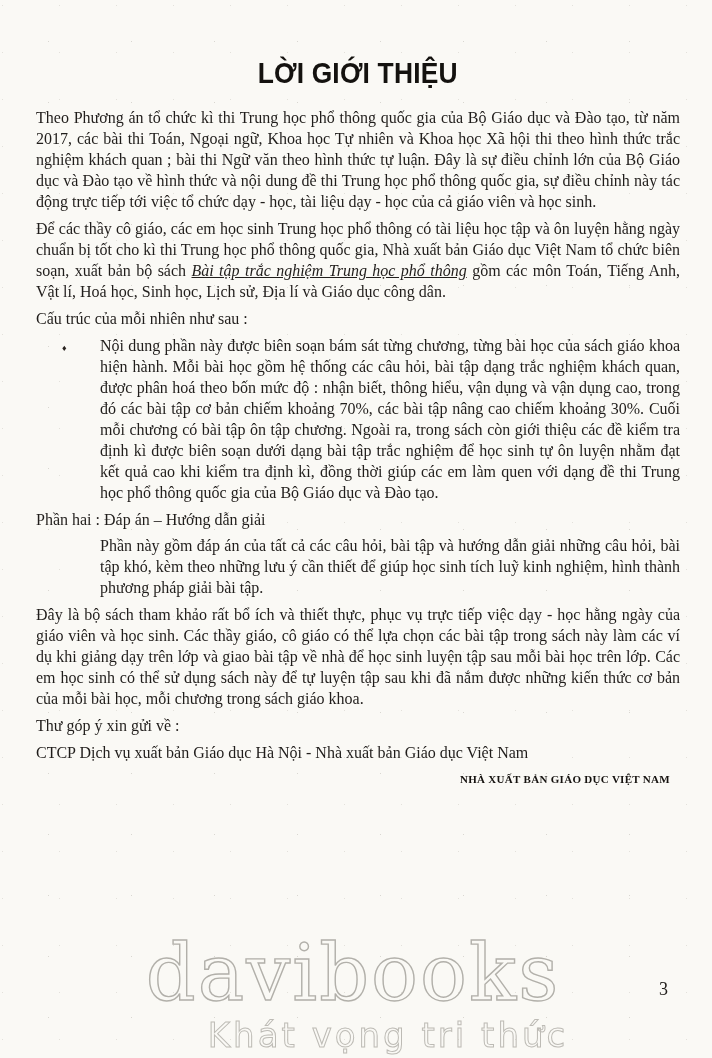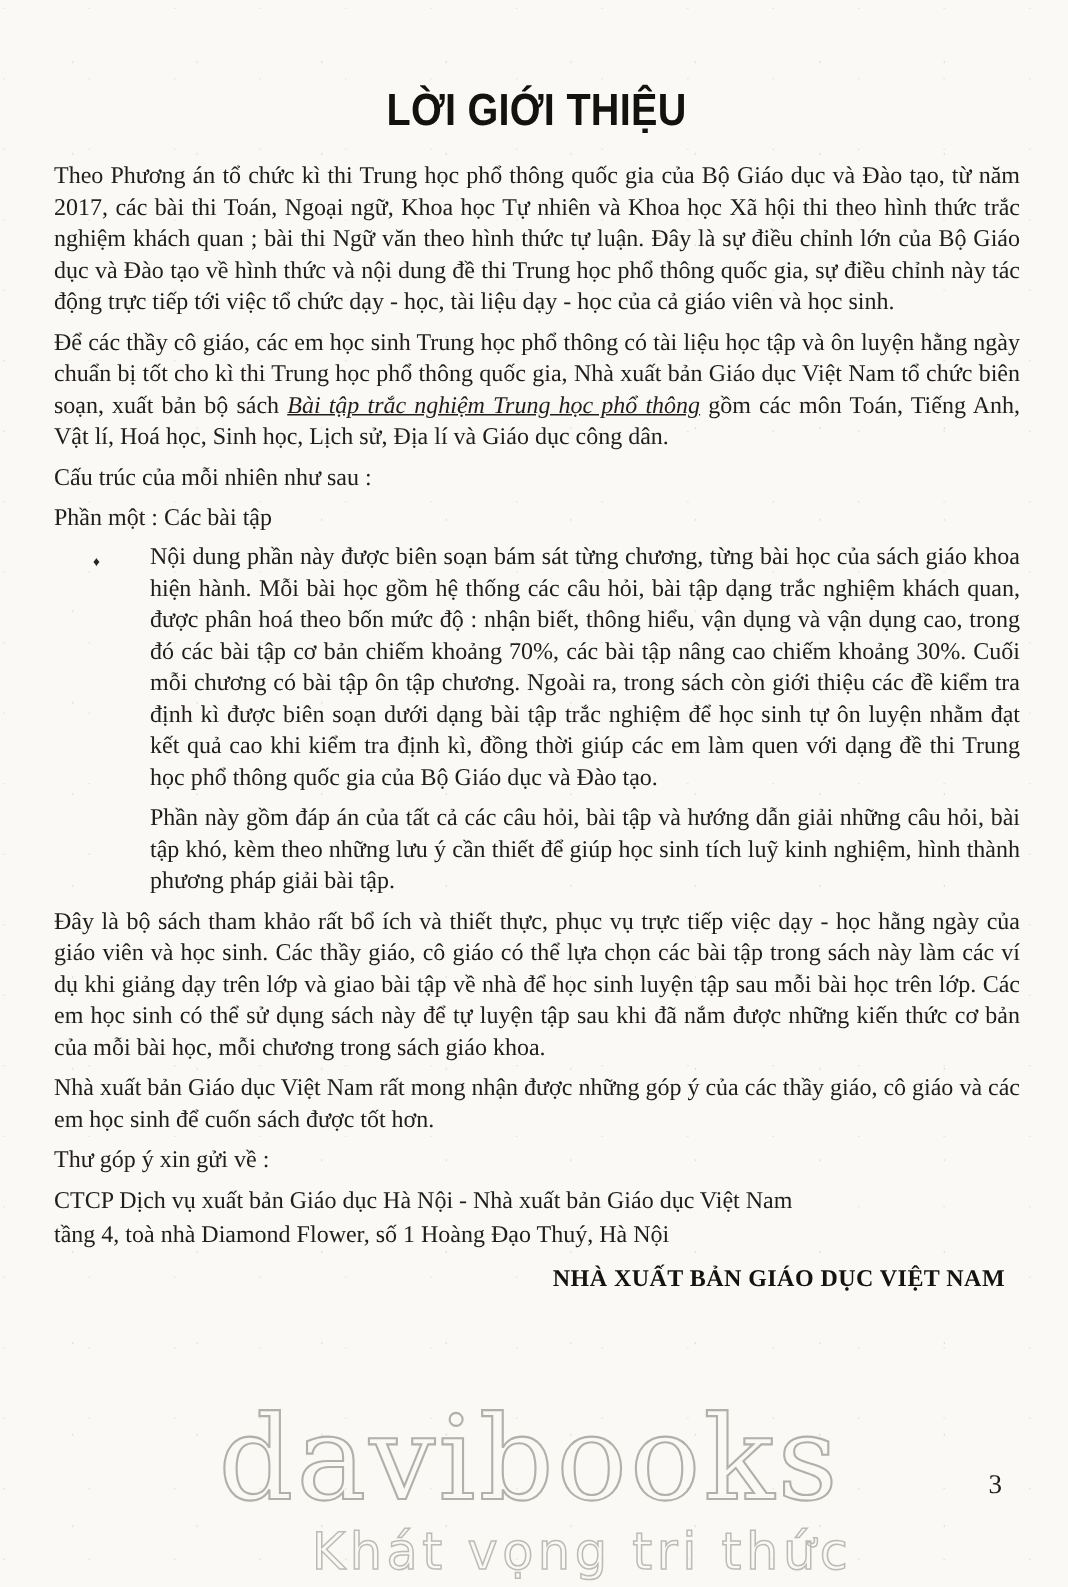--- a/index.html
+++ b/index.html
@@ -56,21 +56,21 @@
     left: -38px; top: 3px;
     font-size: 9px;
     color: #2a2320;
   }
   .book-title-italic { font-style: italic; text-decoration: underline; }
   .center-line { text-align: left; margin-bottom: 2px; }
   .address-block { margin-top: 4px; }
   .signature {
     text-align: right;
     font-weight: bold;
-    font-size: 16px;
+    font-size: 11px;
     letter-spacing: 0.3px;
     margin-top: 10px;
     padding-right: 10px;
     color: #15120f;
   }
   .watermark {
     position: absolute;
     left: 0; right: 0; bottom: 6px;
     text-align: center;
     pointer-events: none;
@@ -115,36 +115,34 @@
     <h1 class="doc-title">
       <span class="title-text">LỜI GIỚI THIỆU</span>
     </h1>
 
     <p>Theo Phương án tổ chức kì thi Trung học phổ thông quốc gia của Bộ Giáo dục và Đào tạo, từ năm 2017, các bài thi Toán, Ngoại ngữ, Khoa học Tự nhiên và Khoa học Xã hội thi theo hình thức trắc nghiệm khách quan ; bài thi Ngữ văn theo hình thức tự luận. Đây là sự điều chỉnh lớn của Bộ Giáo dục và Đào tạo về hình thức và nội dung đề thi Trung học phổ thông quốc gia, sự điều chỉnh này tác động trực tiếp tới việc tổ chức dạy - học, tài liệu dạy - học của cả giáo viên và học sinh.</p>
 
     <p><span>Để các thầy cô giáo, các em học sinh Trung học phổ thông có tài liệu học tập và ôn luyện hằng ngày chuẩn bị tốt cho kì thi Trung học phổ thông quốc gia, Nhà xuất bản Giáo dục Việt Nam tổ chức biên soạn, xuất bản bộ sách </span><span class="book-title-italic">Bài tập trắc nghiệm Trung học phổ thông</span><span> gồm các môn Toán, Tiếng Anh, Vật lí, Hoá học, Sinh học, Lịch sử, Địa lí và Giáo dục công dân.</span></p>
 
     <p>Cấu trúc của mỗi nhiên như sau :</p>
 
-    <p class="indent-block part-heading">Phần một : Các bài tập</p>
 
     <p class="indent-block"><span class="bullet-marker">♦</span><span>Nội dung phần này được biên soạn bám sát từng chương, từng bài học của sách giáo khoa hiện hành. Mỗi bài học gồm hệ thống các câu hỏi, bài tập dạng trắc nghiệm khách quan, được phân hoá theo bốn mức độ : nhận biết, thông hiểu, vận dụng và vận dụng cao, trong đó các bài tập cơ bản chiếm khoảng 70%, các bài tập nâng cao chiếm khoảng 30%. Cuối mỗi chương có bài tập ôn tập chương. Ngoài ra, trong sách còn giới thiệu các đề kiểm tra định kì được biên soạn dưới dạng bài tập trắc nghiệm để học sinh tự ôn luyện nhằm đạt kết quả cao khi kiểm tra định kì, đồng thời giúp các em làm quen với dạng đề thi Trung học phổ thông quốc gia của Bộ Giáo dục và Đào tạo.</span></p>
 
+    <p class="indent-block part-heading">Phần hai : Đáp án – Hướng dẫn giải</p>
 
     <p class="indent-block">Phần này gồm đáp án của tất cả các câu hỏi, bài tập và hướng dẫn giải những câu hỏi, bài tập khó, kèm theo những lưu ý cần thiết để giúp học sinh tích luỹ kinh nghiệm, hình thành phương pháp giải bài tập.</p>
 
     <p>Đây là bộ sách tham khảo rất bổ ích và thiết thực, phục vụ trực tiếp việc dạy - học hằng ngày của giáo viên và học sinh. Các thầy giáo, cô giáo có thể lựa chọn các bài tập trong sách này làm các ví dụ khi giảng dạy trên lớp và giao bài tập về nhà để học sinh luyện tập sau mỗi bài học trên lớp. Các em học sinh có thể sử dụng sách này để tự luyện tập sau khi đã nắm được những kiến thức cơ bản của mỗi bài học, mỗi chương trong sách giáo khoa.</p>
 
-    <p>Nhà xuất bản Giáo dục Việt Nam rất mong nhận được những góp ý của các thầy giáo, cô giáo và các em học sinh để cuốn sách được tốt hơn.</p>
 
     <p>Thư góp ý xin gửi về :</p>
 
     <div class="address-block">
       <p class="center-line">CTCP Dịch vụ xuất bản Giáo dục Hà Nội - Nhà xuất bản Giáo dục Việt Nam</p>
-      <p class="center-line">tầng 4, toà nhà Diamond Flower, số 1 Hoàng Đạo Thuý, Hà Nội</p>
     </div>
 
     <div class="signature">NHÀ XUẤT BẢN GIÁO DỤC VIỆT NAM</div>
 
   </div>
 
   <div class="watermark">
     <span class="brand">davibooks</span>
     <span class="slogan">Khát vọng tri thức</span>
   </div>

